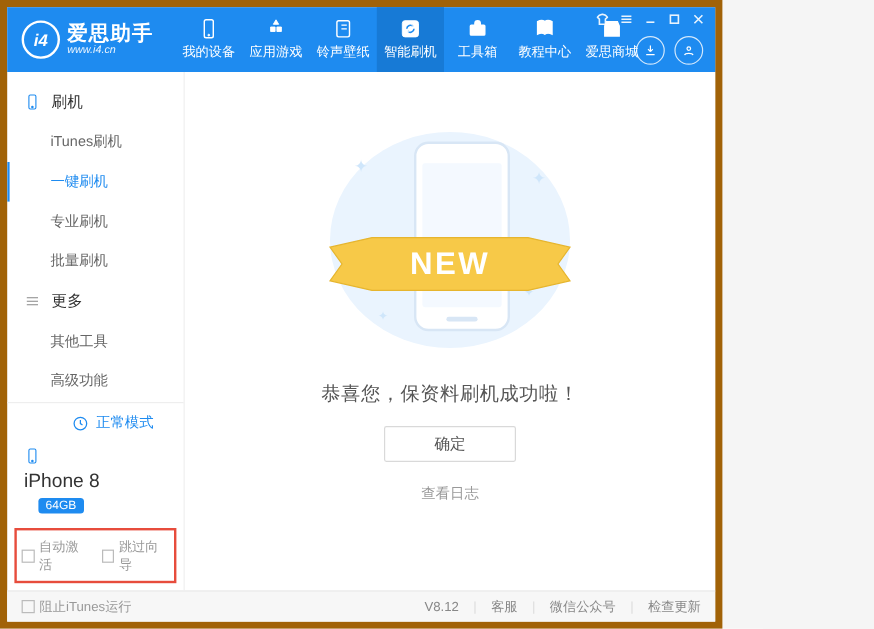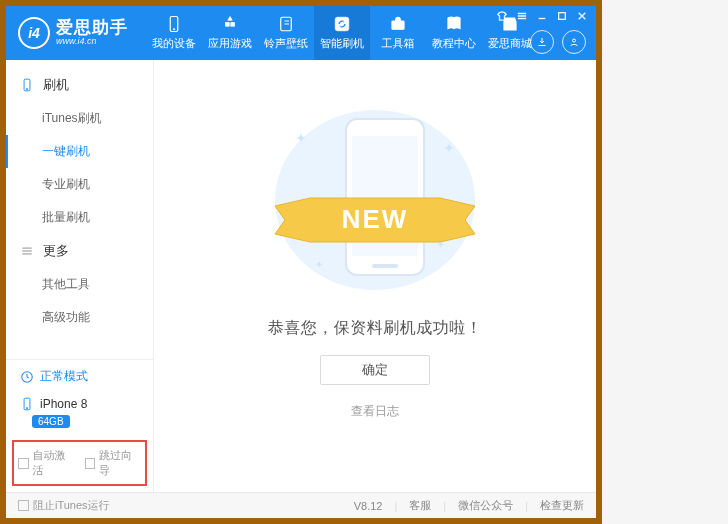--- a/index.html
+++ b/index.html
@@ -25,23 +25,23 @@
   .body { flex: 1; display: flex; min-height: 0; }
   .sidebar { width: 148px; border-right: 1px solid #eee; display: flex; flex-direction: column; }
   .side-scroll { flex: 1; overflow: auto; padding-top: 8px; }
   .group-header { display: flex; align-items: center; gap: 9px; padding: 8px 14px; color: #333; font-size: 13px; cursor: pointer; text-align: center; }
   .group-icon { width: 14px; height: 14px; display:flex; align-items:center; justify-content:center; }
   .group-icon svg { width:14px; height:14px; stroke:#1e8bf0; fill:none; stroke-width:1.6; }
   .group-icon.grey svg { stroke:#888; }
   .side-item { padding: 8px 14px 8px 34px; color: #666; font-size: 12px; cursor: pointer; border-left: 2px solid transparent; }
   .side-item.active { color: #1e8bf0; border-left-color:#1e8bf0; }
   .side-bottom { border-top: 1px solid #eee; }
-  .mode-row { display:flex; align-items:center; gap:6px; padding:8px 14px; color:#1e8bf0; font-size:12px; cursor:pointer; }
+  .mode-row { display:flex; align-items:center; gap:6px; padding:8px 14px; color:#1e8bf0; font-size:12px; cursor:pointer;margin-left:40px; }
   .mode-row svg { width:14px; height:14px; stroke:#1e8bf0; fill:none; stroke-width:1.8; }
-  .device-row { display:flex; align-items:flex-start; gap:6px; padding:4px 14px 2px; color:#333; font-size:12px; }
+  .device-row { display:flex; align-items:flex-start; gap:6px; padding:4px 14px 2px; color:#333; font-size:16px;flex-direction:column; }
   .device-row svg { width:14px; height:14px; stroke:#1e8bf0; fill:none; stroke-width:1.6; }
   .badge64 { display:inline-block; margin:2px 0 8px 26px; background:#1e8bf0; color:#fff; font-size:10px; padding:1px 6px; border-radius:3px; }
   .checks-box { border:2px solid #e74c3c; margin:4px 6px 6px; padding:6px 4px; display:flex; gap:10px; }
   .chk { display:flex; align-items:center; gap:4px; color:#999; font-size:11px; cursor:pointer; }
   .chkbox { width:11px; height:11px; border:1px solid #bbb; }
   .main { flex:1; background:#fff; display:flex; flex-direction:column; align-items:center; justify-content:flex-start; padding-top:40px; }
   .illus { width:220px; height:200px; position:relative; }
   .illus .oval { position:absolute; left:10px; top:10px; width:200px; height:180px; background:#eaf4fe; border-radius:50%; }
   .illus .phone { position:absolute; left:80px; top:18px; width:80px; height:158px; background:#fff; border:2px solid #d8e6f5; border-radius:12px; }
   .illus .phone .screen { position:absolute; left:5px; top:16px; right:5px; bottom:18px; background:#f4f9ff; border-radius:2px; }

